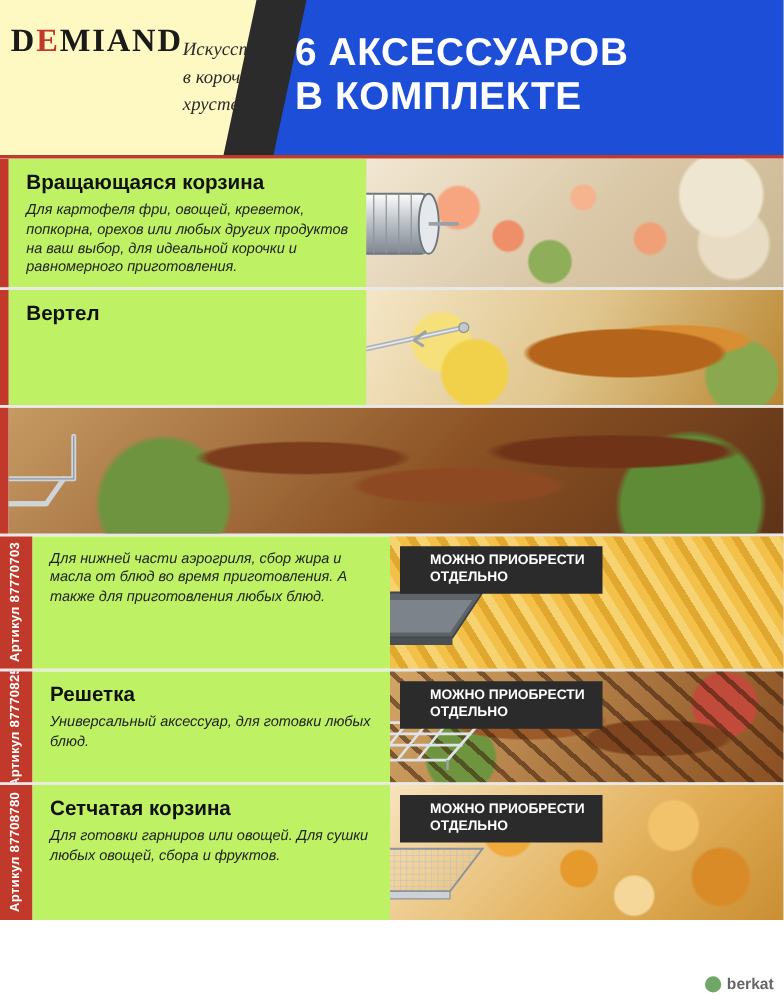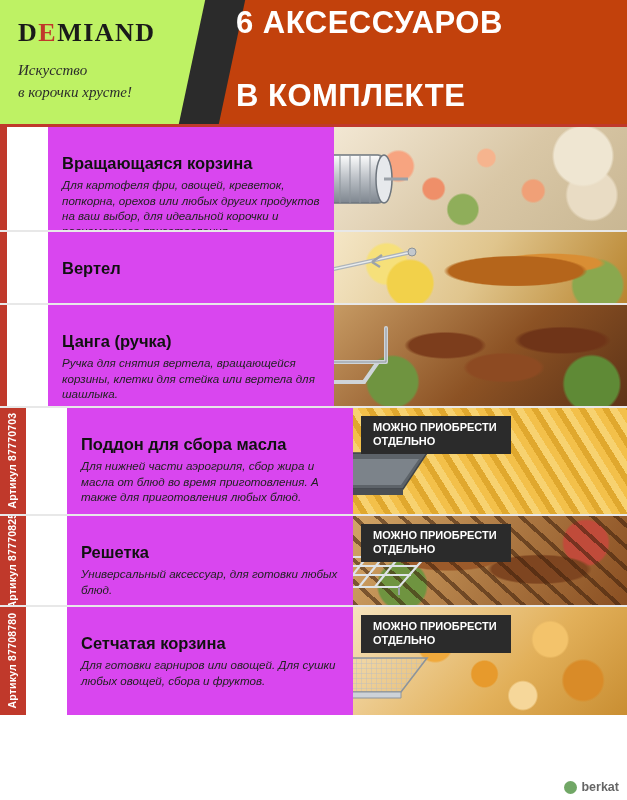--- a/index.html
+++ b/index.html
@@ -20,46 +20,46 @@
     position: relative;
     display: flex;
     height: 127px;
     border-bottom: 3px solid #c0392b;
     background: #ffffff;
   }
   .brand-block {
     width: 218px;
     padding: 18px 12px 10px 18px;
     display: flex;
-    flex-direction: column;
-    background: #bef264;
+    justify-content: center;
+    background: #fef9c3;
   }
   .brand-name {
     font-size: 26px;
     font-weight: bold;
     letter-spacing: 1.5px;
     color: #1a1a1a;
     font-family: "Liberation Serif", serif;
   }
   .brand-name .e-red { color: #c0392b; }
   .brand-tagline {
     margin-top: 12px;
     font-family: "Liberation Serif", serif;
     font-style: italic;
     font-size: 15px;
     line-height: 1.45;
     color: #2b2b2b;
   }
   .title-block {
     flex: 1;
-    background: #c2410c;
+    background: #1d4ed8;
     color: #ffffff;
     display: flex;
     flex-direction: column;
-    justify-content: space-between;
+    justify-content: center;
     padding: 6px 10px 10px 18px;
     position: relative;
   }
   .title-block::before {
     content: "";
     position: absolute;
     left: -26px; top: 0; bottom: 0;
     width: 40px;
     background: #2b2b2b;
     transform: skewX(-12deg);
@@ -103,25 +103,24 @@
     white-space: nowrap;
     font-size: 10.5px;
     font-weight: bold;
     letter-spacing: 0.2px;
     text-align: center;
     line-height: 1.25;
   }
 
   .text-col {
     flex: 0 0 286px;
-    padding: 27px 12px 10px 14px;
-    background: #d946ef;
+    padding: 10px 12px 10px 14px;
+    background: #bef264;
     position: relative;
     z-index: 2;
-    margin-left: 41px;
   }
   .item-title {
     font-size: 16.5px;
     font-weight: bold;
     color: #111;
     margin-bottom: 5px;
     line-height: 1.1;
   }
   .item-desc {
     font-size: 11.6px;
@@ -153,21 +152,21 @@
 
   .badge {
     position: absolute;
     top: 8px;
     left: 8px;
     background: #2b2b2b;
     color: #fff;
     font-size: 11px;
     font-weight: bold;
     line-height: 1.25;
-    padding: 5px 14px 5px 12px;
+    padding: 5px 14px 5px 24px;
     z-index: 5;
     text-transform: uppercase;
     max-width: 170px;
   }
 
   
   .ph-shrimp {
     background:
       radial-gradient(circle at 22% 38%, #f7a480 0 6%, transparent 7%),
       radial-gradient(circle at 34% 60%, #ef8f69 0 5%, transparent 6%),
@@ -292,21 +291,21 @@
             </g>
             <ellipse cx="40" cy="46" rx="8" ry="24" fill="#cfd4d9" stroke="#6d757d" stroke-width="1.5"></ellipse>
             <ellipse cx="112" cy="46" rx="8" ry="24" fill="#e6e9ec" stroke="#6d757d" stroke-width="1.5"></ellipse>
             <line x1="18" y1="46" x2="40" y2="46" stroke="#9aa1a8" stroke-width="3"></line>
             <line x1="112" y1="46" x2="136" y2="46" stroke="#9aa1a8" stroke-width="3"></line>
           </svg>
         </div>
       </div>
     </div>
 
-    <div class="row" style="height:73px">
+    <div class="row" style="height:94px">
       <div class="accent"></div>
       <div class="text-col">
         <div class="item-title">Вертел</div>
       </div>
       <div class="media">
         <div class="photo ph-chicken"></div>
         <div class="product">
           <svg viewBox="0 0 150 92">
             <line x1="12" y1="58" x2="140" y2="30" stroke="#aeb4ba" stroke-width="4"></line>
             <line x1="12" y1="58" x2="140" y2="30" stroke="#e9ecee" stroke-width="1.4"></line>
@@ -316,24 +315,20 @@
             </g>
             <circle cx="140" cy="30" r="4" fill="#c3c8cd" stroke="#8b9299"></circle>
             <circle cx="12" cy="58" r="4" fill="#c3c8cd" stroke="#8b9299"></circle>
           </svg>
         </div>
       </div>
     </div>
 
     <div class="row" style="height:103px">
       <div class="accent"></div>
-      <div class="text-col">
-        <div class="item-title">Цанга (ручка)</div>
-        <div class="item-desc">Ручка для снятия вертела, вращающейся корзины, клетки для стейка или вертела для шашлыка.</div>
-      </div>
       <div class="media">
         <div class="photo ph-kebab"></div>
         <div class="product">
           <svg viewBox="0 0 150 92">
             <g fill="none" stroke="#cfd4d9" stroke-width="4" stroke-linecap="round" stroke-linejoin="round">
               <path d="M36 18 L36 52 L114 52 L114 18"></path>
               <path d="M46 52 L60 72 L92 72 L106 52"></path>
               <path d="M60 72 L92 72"></path>
             </g>
             <g fill="none" stroke="#8e959c" stroke-width="1" stroke-linecap="round">
@@ -342,21 +337,20 @@
           </svg>
         </div>
       </div>
     </div>
 
     <div class="row" style="height:108px">
       <div class="art-tag">
         <div class="vtext">Артикул 87770703</div>
       </div>
       <div class="text-col">
-        <div class="item-title">Поддон для сбора масла</div>
         <div class="item-desc">Для нижней части аэрогриля, сбор жира и масла от блюд во время приготовления. А также для приготовления любых блюд.</div>
       </div>
       <div class="media">
         <div class="photo ph-fries"></div>
         <div class="badge">
           <div>МОЖНО ПРИОБРЕСТИ</div>
           <div>ОТДЕЛЬНО</div>
         </div>
         <div class="product" style="top:58%">
           <svg viewBox="0 0 150 92">

